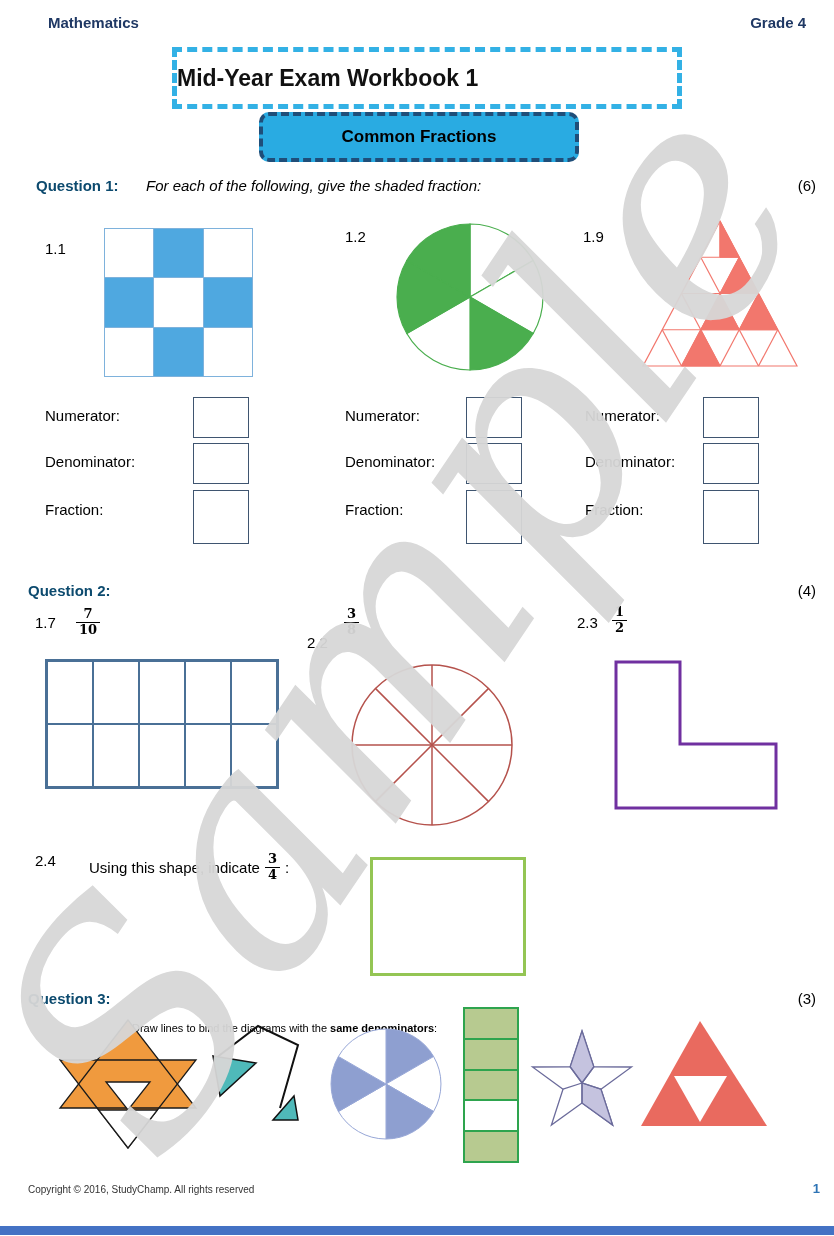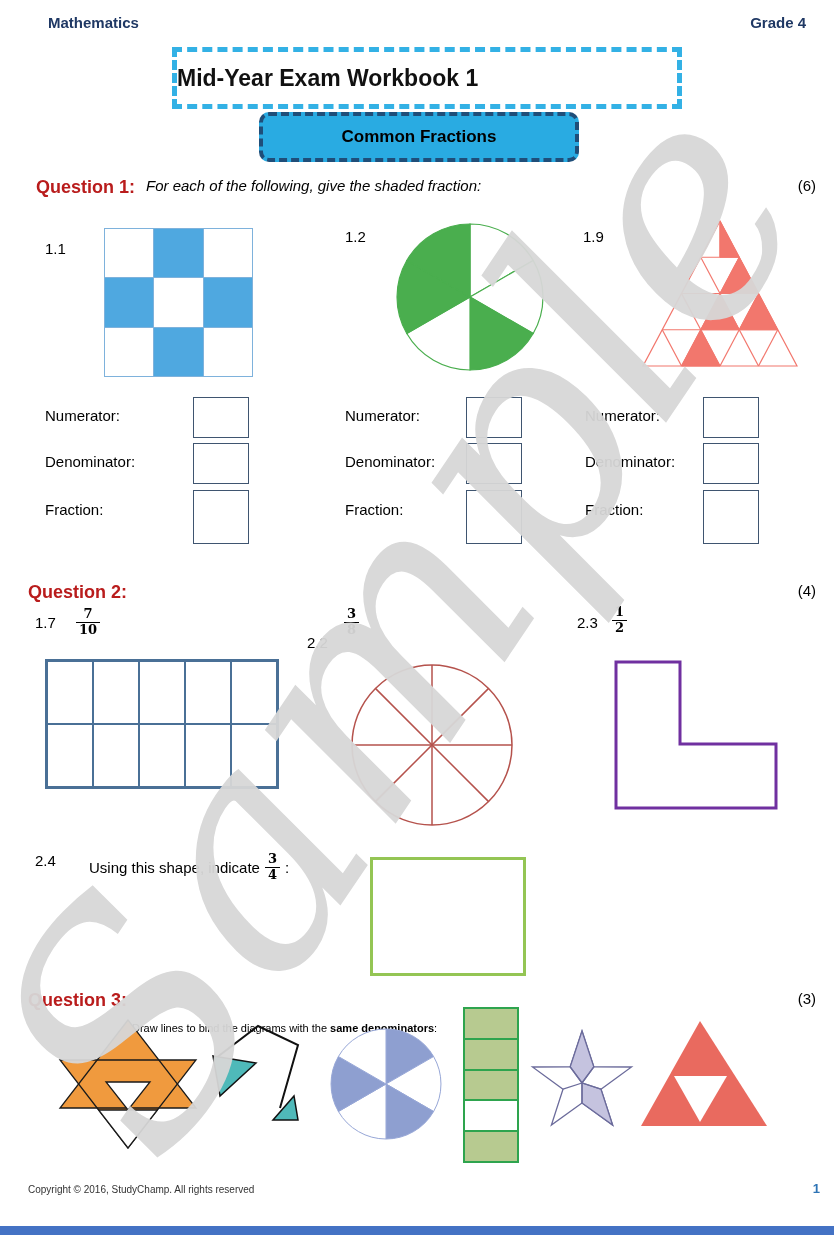--- a/index.html
+++ b/index.html
@@ -6,21 +6,21 @@
   .page{position:relative;width:834px;height:1236px;margin:0 auto;background:#fff;
         font-family:"Liberation Sans",sans-serif;overflow:hidden;}
   .abs{position:absolute;}
   .navy{color:#1F3864;font-weight:bold;font-size:15px;}
   .title-box{left:172px;top:47px;width:500px;height:52px;border:5px dashed #33B1E5;
              display:flex;align-items:center;justify-content:flex-start;
              font-size:23px;font-weight:bold;color:#111;background:#fff;}
   .topic-btn{left:259px;top:112px;width:312px;height:42px;background:#29ABE2;
              border:4px dashed #1F4E79;border-radius:10px;display:flex;align-items:center;
              justify-content:center;color:#000000;font-weight:bold;font-size:17px;}
-  .q-label{font-weight:bold;font-size:18px;color:#b91c1c;}
+  .q-label{font-weight:bold;font-size:15px;color:#0c4a6e;}
   .q-instr{font-style:italic;font-size:15px;color:#000;}
   .q-marks{font-size:15px;color:#000;}
   .item-no{font-size:15px;color:#000;}
   .grid3{left:104px;top:228px;width:147px;height:147px;display:grid;
          grid-template-columns:repeat(3,1fr);grid-template-rows:repeat(3,1fr);
          gap:1px;background:#7EB2DC;border:1px solid #7EB2DC;}
   .grid3 div{background:#fff;}
   .grid3 div.sh{background:#4FA8E0;}
   .ans-label{font-size:15px;color:#000;}
   .ans-box{width:54px;background:#fff;border:1px solid #3F5570;}

